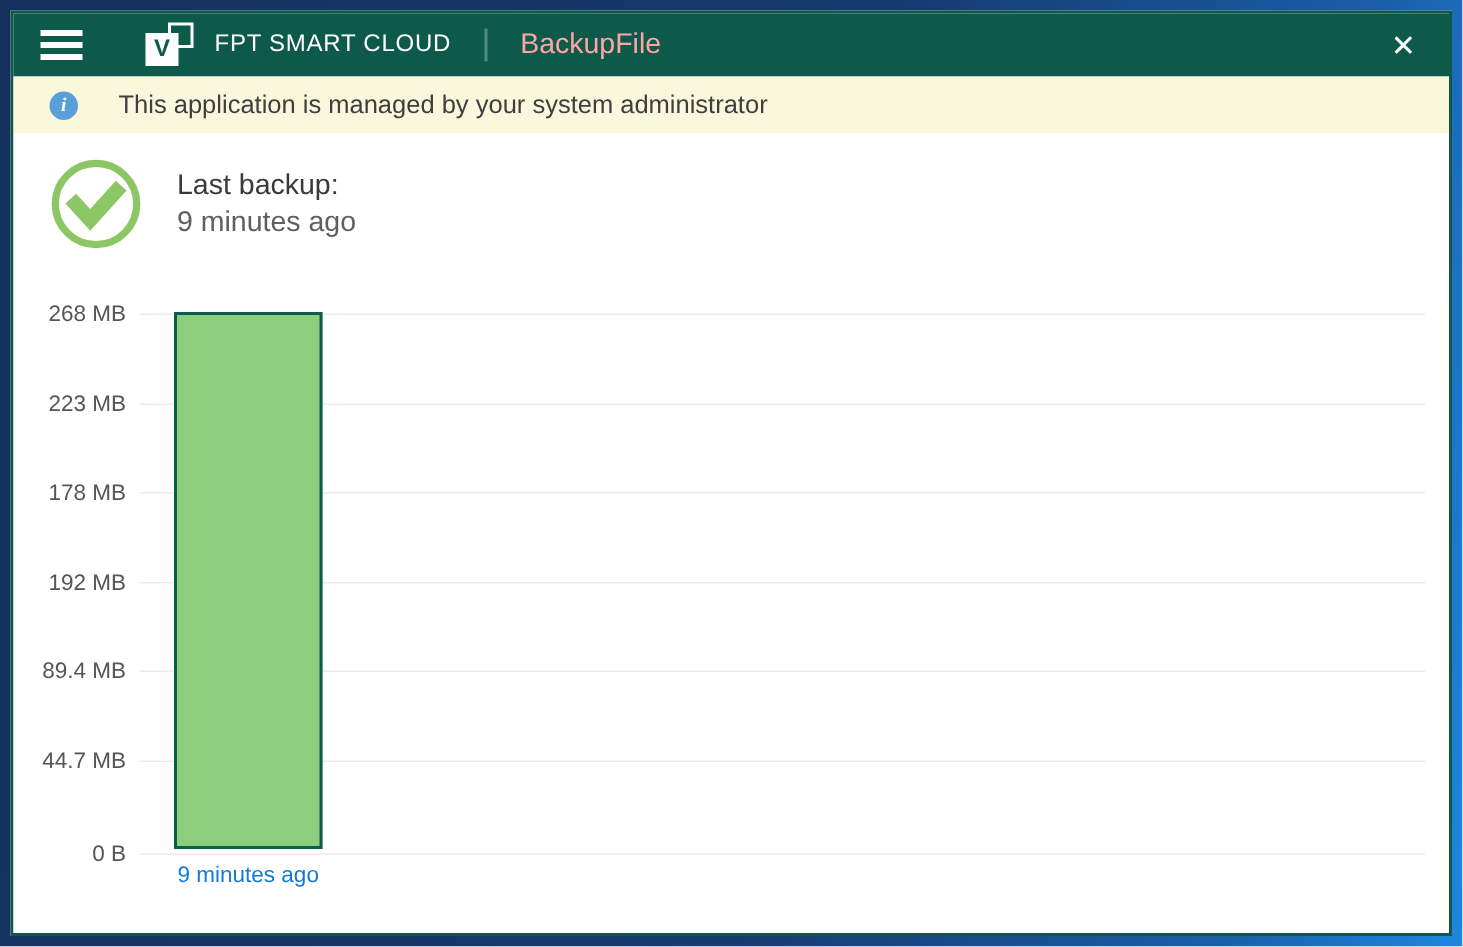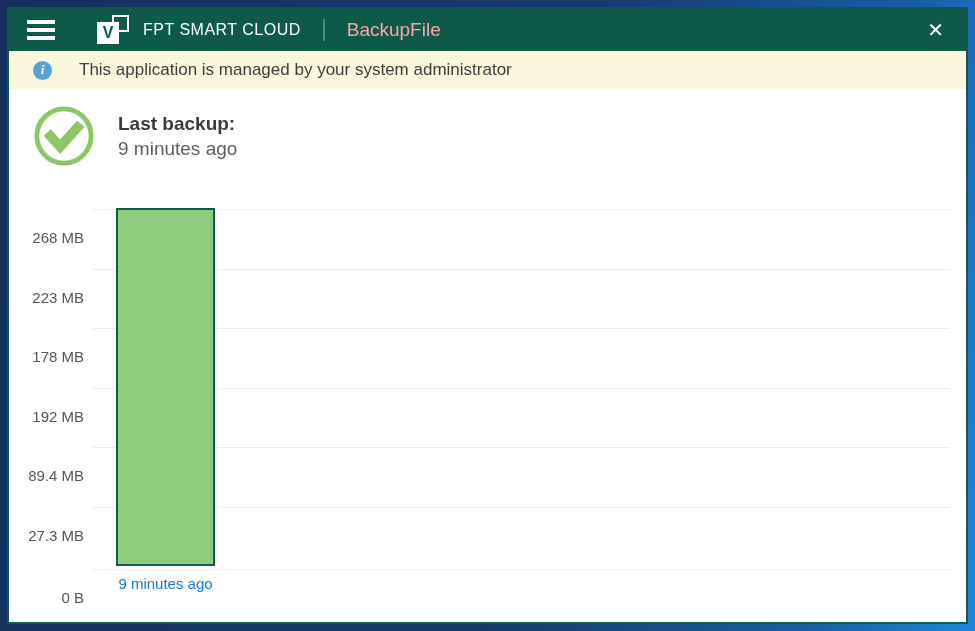--- a/index.html
+++ b/index.html
@@ -68,39 +68,39 @@
     margin-right:27px; flex:0 0 auto;
     font-family:"Liberation Serif", serif;
   }
 
   
   .content { flex:1 1 auto; position:relative; background:#ffffff; }
 
   .status-row { position:absolute; left:0; top:0; right:0; height:100px; }
   .check-icon { position:absolute; left:24px; top:16px; width:62px; height:62px; }
   .status-text { position:absolute; left:109px; top:22px; }
-  .status-label { font-size:19px; font-weight:bold; color:#3a3a3a; line-height:25px; }
+  .status-label { font-size:19px; font-weight:normal; color:#3a3a3a; line-height:25px; }
   .status-value { font-size:19px; color:#5f5f5f; line-height:25px; }
   .backup-now {
     position:absolute; left:259px; top:34px;
     width:152px; height:37px;
     background:#ffffff; border:2px solid #6e6e6e;
     font-size:17px; color:#454545; cursor:pointer;
     font-family:"Liberation Sans", sans-serif;
   }
 
   
   .chart { position:absolute; left:0; top:0; right:0; bottom:0; }
   .gridrow {
     position:absolute; left:84px; right:16px; height:0;
     border-top:1px solid #ececec;
   }
   .ytick {
     position:absolute; right:100%; margin-right:9px; top:-9px;
-    font-size:15px; color:#555555; white-space:nowrap;margin-top:28px;
+    font-size:15px; color:#555555; white-space:nowrap;
   }
   .bar {
     position:absolute; left:107px; top:119px; width:99px; height:358px;
     background:#8ccd7e; border:2px solid #0e5c4b;
   }
   .xlabel {
     position:absolute; left:99px; top:484px; width:115px;
     text-align:center; color:#0f7bd7; font-size:15px; line-height:22px;
     cursor:pointer;
   }
@@ -155,21 +155,21 @@
         <div class="gridrow" style="top:239px">
           <span class="ytick">178 MB</span>
         </div>
         <div class="gridrow" style="top:298.5px">
           <span class="ytick">192 MB</span>
         </div>
         <div class="gridrow" style="top:358px">
           <span class="ytick">89.4 MB</span>
         </div>
         <div class="gridrow" style="top:417.5px">
-          <span class="ytick">27.3 MB</span>
+          <span class="ytick">44.7 MB</span>
         </div>
         <div class="gridrow" style="top:480px">
           <span class="ytick">0 B</span>
         </div>
 
         <div class="bar" title=""></div>
         <div class="xlabel">9 minutes ago</div>
       </div>
 
     </div>

